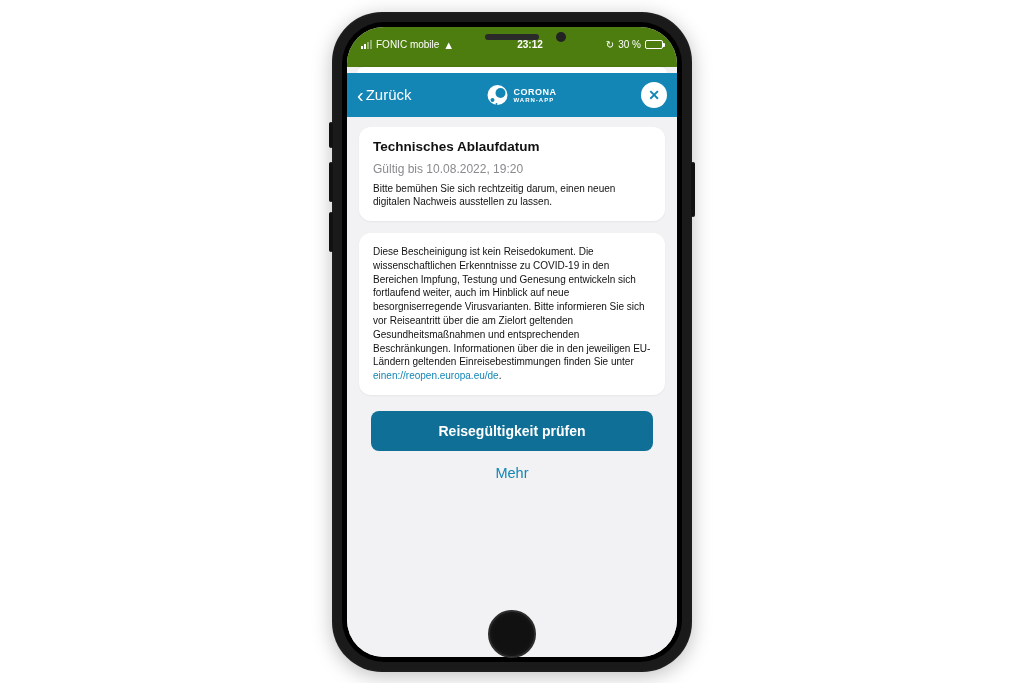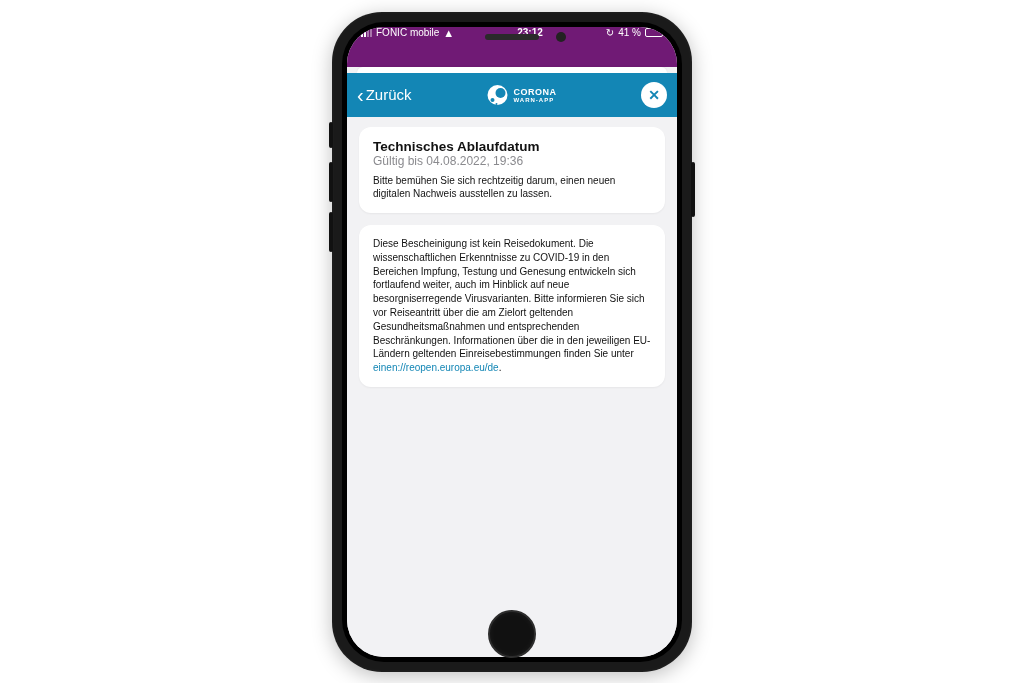--- a/index.html
+++ b/index.html
@@ -31,21 +31,21 @@
     border: 2px solid #2d2d2d; box-shadow: inset 0 0 6px rgba(255,255,255,0.05);
   }
   .side-btn { position: absolute; background: #111; border-radius: 2px; }
   .sb-left1 { left: -3px; top: 110px; width: 4px; height: 26px; }
   .sb-left2 { left: -3px; top: 150px; width: 4px; height: 40px; }
   .sb-left3 { left: -3px; top: 200px; width: 4px; height: 40px; }
   .sb-right { right: -3px; top: 150px; width: 4px; height: 55px; }
 
   
   .statusbar {
-    height: 40px; background: #701a75; color: #fff; display: flex; align-items: flex-start;
+    height: 40px; background: #4d7c0f; color: #fff; display: flex; align-items: center;
     justify-content: space-between; font-size: 10px; padding: 0 14px 4px 14px;
     font-weight: 500;
   }
   .sb-left, .sb-right-g { display: flex; align-items: center; gap: 4px; }
   .sb-center { font-weight: 600; }
   .signal { display: inline-flex; align-items: flex-end; gap: 1px; }
   .signal span { width: 2px; background: #fff; display: inline-block; }
   .signal span:nth-child(1){height:3px;} .signal span:nth-child(2){height:5px;}
   .signal span:nth-child(3){height:7px;opacity:.4;} .signal span:nth-child(4){height:9px;opacity:.4;}
   .wifi { font-size: 11px; }
@@ -66,21 +66,21 @@
     display:flex; align-items:center; gap:6px; font-size:9px; letter-spacing:.5px; font-weight:700;padding-left:20px;}
   .brand-sub{ font-size:6px; letter-spacing:1px; font-weight:600; display:block;}
   .brand-icon{ width:20px;height:20px;border-radius:50%;background:#fff;position:relative;}
   .brand-icon::before{content:"";position:absolute;right:2px;top:3px;width:10px;height:10px;border-radius:50%;background:#1386b5;}
   .brand-icon::after{content:"";position:absolute;left:3px;bottom:3px;width:4px;height:4px;border-radius:50%;background:#1386b5;box-shadow:4px 4px 0 -1px #1386b5;}
   .close { width:26px;height:26px;border-radius:50%;background:#fff;color:#1386b5;display:flex;align-items:center;justify-content:center;font-size:14px;font-weight:700;}
 
   
   .content { flex:1; overflow:hidden; padding: 10px 12px; background:#f2f2f4;}
   .card { background:#fff; border-radius:12px; padding:12px 14px; margin-bottom:12px; box-shadow:0 1px 2px rgba(0,0,0,.05);}
-  .card h3{ font-size:13.5px; font-weight:700; color:#111; margin-bottom:0;}
+  .card h3{ font-size:13.5px; font-weight:700; color:#111; margin-bottom:8px;}
   .card .sub{ font-size:12px; color:#8a8a8e; margin-bottom:6px;}
   .card p{ font-size:10px; line-height:1.38; color:#111;}
   .link{ color:#1386b5;}
   .actions{ padding:4px 12px 0 12px;}
   .btn-primary{
     background:#0f6f96; color:#fff; text-align:center; padding:12px; border-radius:8px;
     font-size:14px; font-weight:600;
   }
   .btn-secondary{
     color:#1386b5; text-align:center; padding:14px; font-size:14.5px; font-weight:500;
@@ -107,21 +107,21 @@
                 <span></span>
                 <span></span>
                 <span></span>
               </span>
             <span>FONIC mobile</span>
             <span class="wifi">▲</span>
           </div>
           <div class="sb-center">23:12</div>
           <div class="sb-right-g">
             <span>↻</span>
-            <span>41 %</span>
+            <span>30 %</span>
             <span class="battery">
                 <span class="batt-icon"><span class="batt-fill"></span></span>
               </span>
           </div>
         </div>
 
         <div class="sheet-back"></div>
 
         <div class="app-header">
           <div class="back">
@@ -136,31 +136,35 @@
             </span>
           </div>
           <div class="close">
             <span>✕</span>
           </div>
         </div>
 
         <div class="content">
           <div class="card">
             <h3>Technisches Ablaufdatum</h3>
-            <div class="sub">Gültig bis 04.08.2022, 19:36</div>
+            <div class="sub">Gültig bis 10.08.2022, 19:20</div>
             <p>Bitte bemühen Sie sich rechtzeitig darum, einen neuen digitalen Nachweis ausstellen zu lassen.</p>
           </div>
 
           <div class="card">
             <p>
               <span>Diese Bescheinigung ist kein Reisedokument. Die wissenschaftlichen Erkenntnisse zu COVID-19 in den Bereichen Impfung, Testung und Genesung entwickeln sich fortlaufend weiter, auch im Hinblick auf neue besorgniserregende Virusvarianten. Bitte informieren Sie sich vor Reiseantritt über die am Zielort geltenden Gesundheitsmaßnahmen und entsprechenden Beschränkungen. Informationen über die in den jeweiligen EU-Ländern geltenden Einreisebestimmungen finden Sie unter</span>
               <br>
               <span class="link">einen://reopen.europa.eu/de</span><span>.</span>
             </p>
           </div>
 
+          <div class="actions">
+            <div class="btn-primary">Reisegültigkeit prüfen</div>
+            <div class="btn-secondary">Mehr</div>
+          </div>
         </div>
 
       </div>
     </div>
     <div class="home-btn"></div>
   </div>
 </div>
 
 </body></html>

